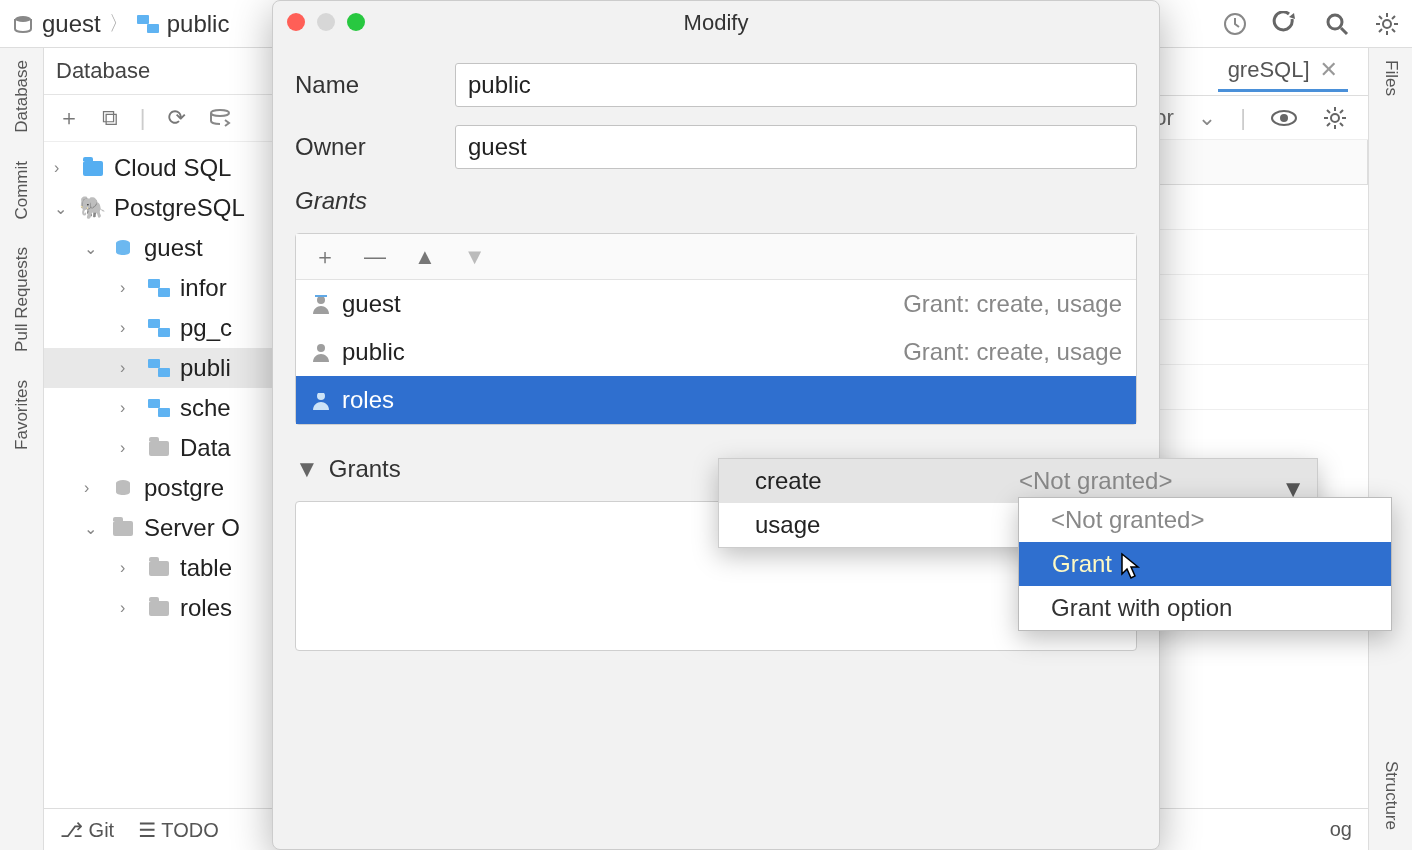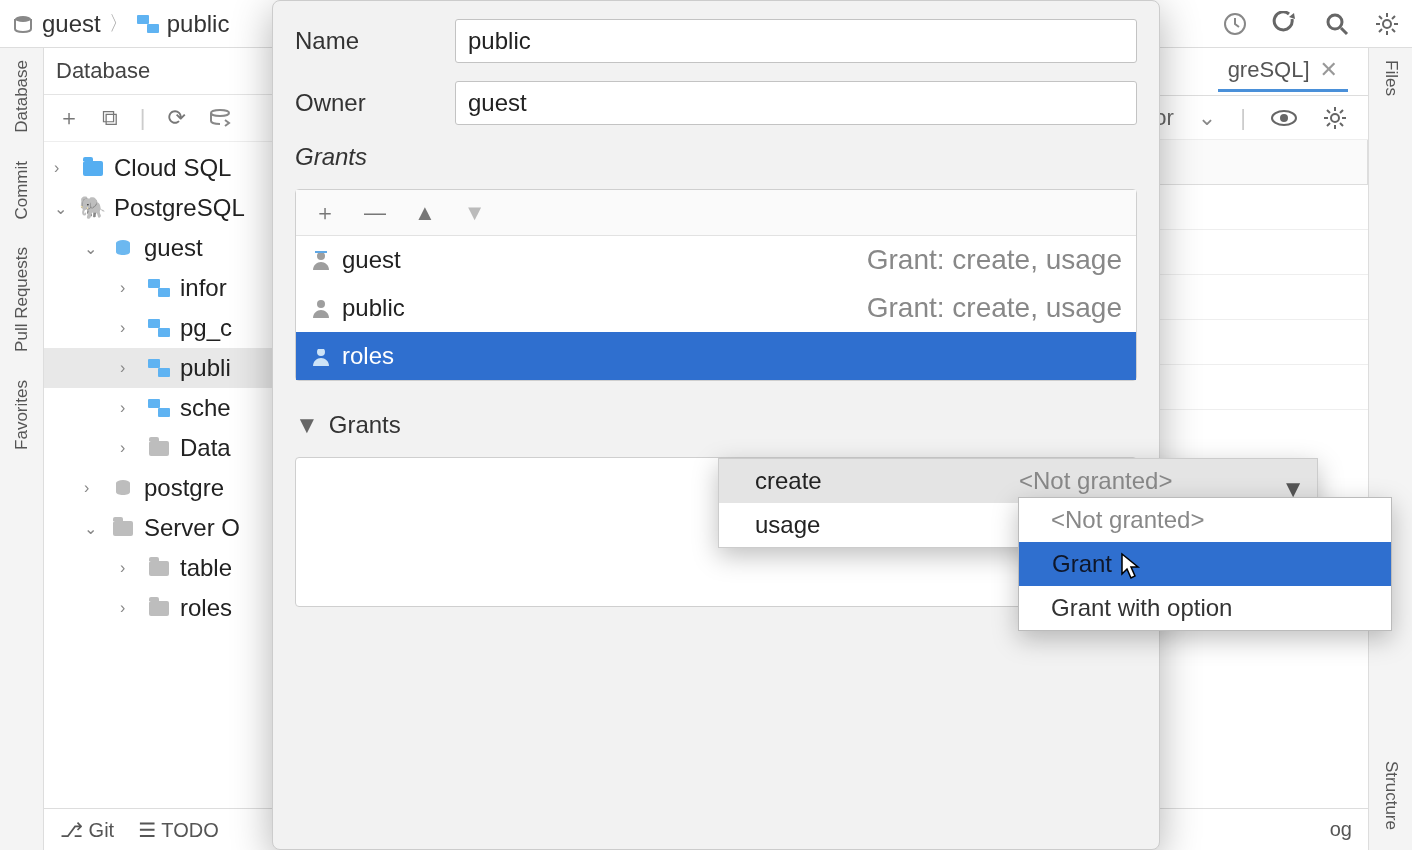--- a/index.html
+++ b/index.html
@@ -49,33 +49,33 @@
     .form-row { display: flex; align-items: center; gap: 20px; }
     .form-lbl { width: 140px; font-size: 24px; color: #333; }
     .form-input { flex: 1; height: 44px; border: 1px solid #c3c3c3; border-radius: 3px; background: #fff; font-size: 24px; padding: 0 12px; color: #222; }
     .section-lbl { font-size: 24px; color: #333; font-style: italic; }
     .grants-box { border: 1px solid #cfcfcf; border-radius: 4px; background: #fff; }
     .grants-tb { height: 46px; display: flex; align-items: center; gap: 28px; padding: 0 18px; color: #777; font-size: 22px; border-bottom: 1px solid #e2e2e2; background: #fafafa; }
     .grants-list { }
     .grow2 { display: flex; align-items: center; height: 48px; padding: 0 14px; font-size: 24px; }
     .grow2.sel { background: #2f6fcf; color: #fff; }
     .person { width: 22px; height: 22px; display: inline-block; margin-right: 10px; }
-    .grantinfo { margin-left: auto; color: #888; font-size: 28px; }
+    .grantinfo { margin-left: auto; color: #888; font-size: 24px; }
     .preview-hdr { display: flex; align-items: center; gap: 10px; font-size: 24px; color: #333; margin-top: 12px; }
     .preview-box { border: 1px solid #cfcfcf; border-radius: 4px; background: #fff; height: 150px; }
     
     .popup-panel { position: absolute; left: 718px; top: 458px; width: 600px; background: #fff; border: 1px solid #ccc; box-shadow: 0 8px 24px rgba(0,0,0,.25); }
     .pop-row { display: flex; align-items: center; height: 44px; font-size: 24px; }
     .pop-row .perm { padding-left: 36px; width: 300px; }
     .pop-row.hl { background: #e4e4e4; }
     .pop-row .sel-val { flex: 1; color: #888; padding-right: 36px; position: relative; }
     .pop-row .sel-val .caret { position: absolute; right: 12px; top: 8px; color: #555; }
     .dropdown { position: absolute; left: 1018px; top: 497px; width: 374px; background: #fff; border: 1px solid #bbb; box-shadow: 0 8px 24px rgba(0,0,0,.25); z-index: 50; }
     .dd-item { height: 44px; display: flex; align-items: center; padding-left: 32px; font-size: 24px; color: #333; }
-    .dd-item.sel { background: #2f6fcf; color: #0f172a; padding-left: 33px; }
+    .dd-item.sel { background: #2f6fcf; color: #fef9c3; padding-left: 33px; }
     .dd-item.dim { color: #888; }
     .cursor { position: absolute; left: 1120px; top: 552px; z-index: 60; }
     svg { display: block; }
     .schema-ico { position: relative; width: 22px; height: 18px; }
     .schema-ico .b { position: absolute; width: 12px; height: 9px; background: #5fb3f2; border-radius: 1px; }
     .schema-ico .b1 { left: 0; top: 0; } .schema-ico .b2 { left: 10px; top: 9px; }
     .pg-ico { color: #336791; font-size: 22px; }
   </style>
 </head>
 <body>
@@ -320,20 +320,28 @@
   </div>
 </div>
 
 <div class="bottombar">
   <span>⎇ <span>Git</span></span>
   <span>☰ <span>TODO</span></span>
   <span style="margin-left:auto">og</span>
 </div>
 
 <div class="modal">
+  <div class="modal-title">
+    <div class="traffic">
+      <span class="dot red"></span>
+      <span class="dot yellowd"></span>
+      <span class="dot green"></span>
+    </div>
+    <span>Modify</span>
+  </div>
   <div class="modal-body">
     <div class="form-row">
       <div class="form-lbl">Name</div>
       <input class="form-input" value="public" style="">
     </div>
     <div class="form-row">
       <div class="form-lbl">Owner</div>
       <input class="form-input" value="guest" style="">
     </div>
     <div class="section-lbl">Grants</div>

